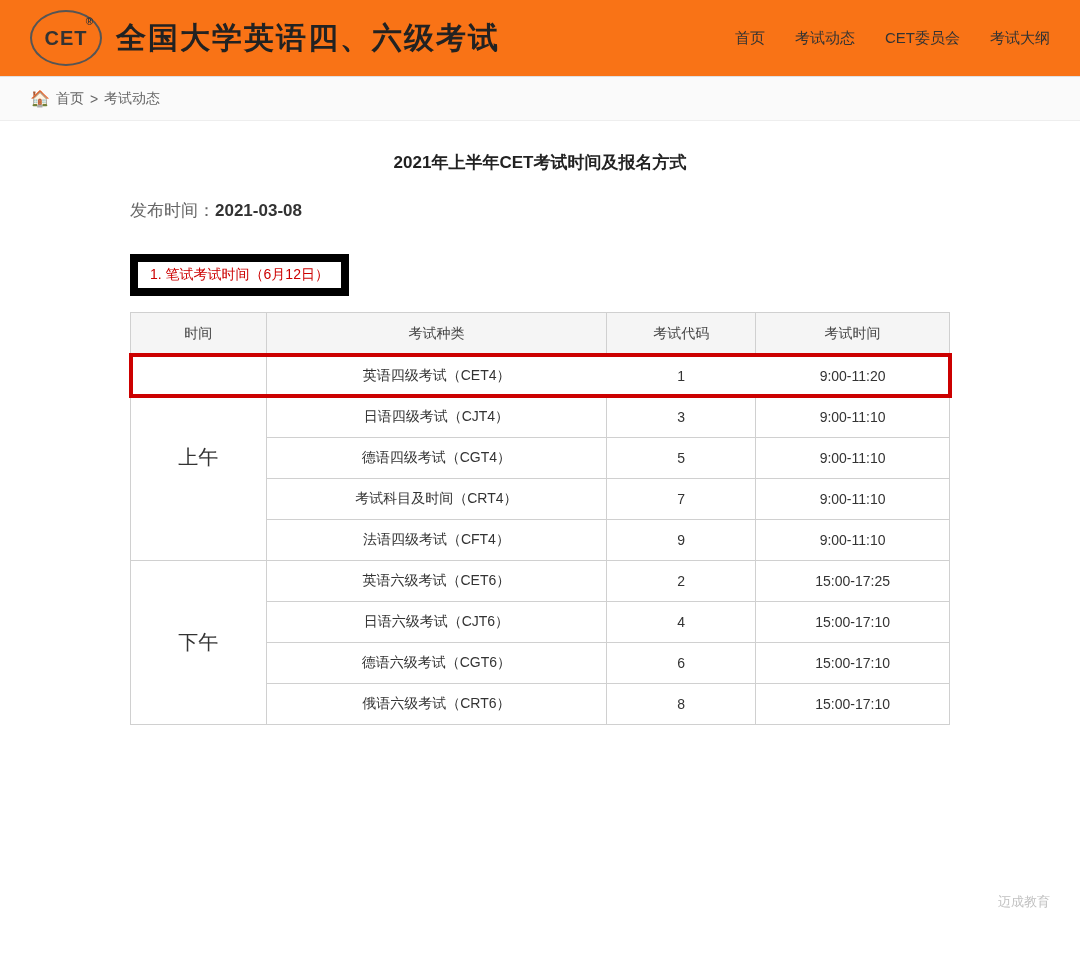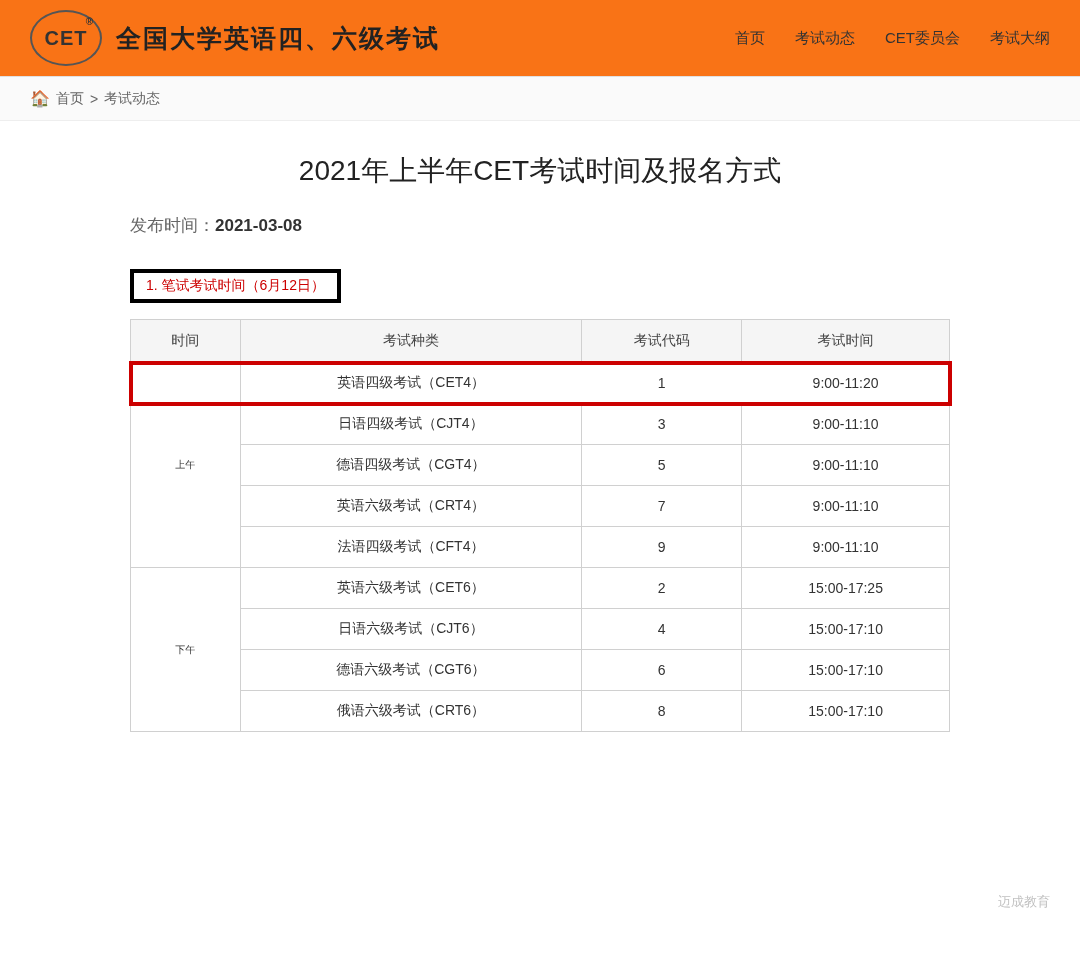--- a/index.html
+++ b/index.html
@@ -34,21 +34,21 @@
       letter-spacing: 1px;
     }
     .cet-logo::after {
       content: "®";
       position: absolute;
       top: 4px;
       right: 6px;
       font-size: 10px;
     }
     .header-title {
-      font-size: 25px;
+      font-size: 30px;
       font-weight: bold;
       color: #222;
       letter-spacing: 2px;
     }
     .header-nav {
       display: flex;
       align-items: center;
       gap: 30px;
     }
     .header-nav a {
@@ -80,22 +80,22 @@
 
     
     .main-content {
       max-width: 900px;
       margin: 0 auto;
       padding: 30px 40px 60px;
     }
 
     .article-title {
       text-align: center;
-      font-size: 28px;
-      font-weight: normal;
+      font-size: 17px;
+      font-weight: bold;
       color: #222;
       margin-bottom: 24px;
       line-height: 1.4;
     }
 
     .publish-date {
       font-size: 17px;
       color: #666;
       margin-bottom: 32px;
     }
@@ -108,21 +108,21 @@
       font-size: 15px;
       color: #333;
       margin-bottom: 20px;
       font-weight: normal;
     }
 
     .subsection-title {
       display: inline-block;
       font-size: 14px;
       color: #c00;
-      border: 4px solid #000000;
+      border: 8px solid #000000;
       padding: 4px 12px;
       margin-bottom: 16px;
       font-weight: normal;
     }
 
     
     .exam-table {
       width: 100%;
       border-collapse: collapse;
       margin-bottom: 30px;
@@ -138,21 +138,21 @@
       margin-left: 9px;
     }
     .exam-table td {
       border: 1px solid #d0d0d0;
       padding: 11px 20px;
       text-align: center;
       color: #333;
     }
     .exam-table .period-cell {
       vertical-align: middle;
-      font-size: 10px;
+      font-size: 20px;
     }
 
     
     .watermark {
       position: fixed;
       bottom: 42px;
       right: 30px;
       font-size: 13px;
       color: rgba(150,150,150,0.6);
       display: flex;
@@ -216,21 +216,21 @@
           <td>日语四级考试（CJT4）</td>
           <td>3</td>
           <td>9:00-11:10</td>
         </tr>
         <tr>
           <td>德语四级考试（CGT4）</td>
           <td>5</td>
           <td>9:00-11:10</td>
         </tr>
         <tr>
-          <td>英语六级考试（CRT4）</td>
+          <td>考试科目及时间（CRT4）</td>
           <td>7</td>
           <td>9:00-11:10</td>
         </tr>
         <tr>
           <td>法语四级考试（CFT4）</td>
           <td>9</td>
           <td>9:00-11:10</td>
         </tr>
         <tr>
           <td rowspan="4" class="period-cell">下午</td>

